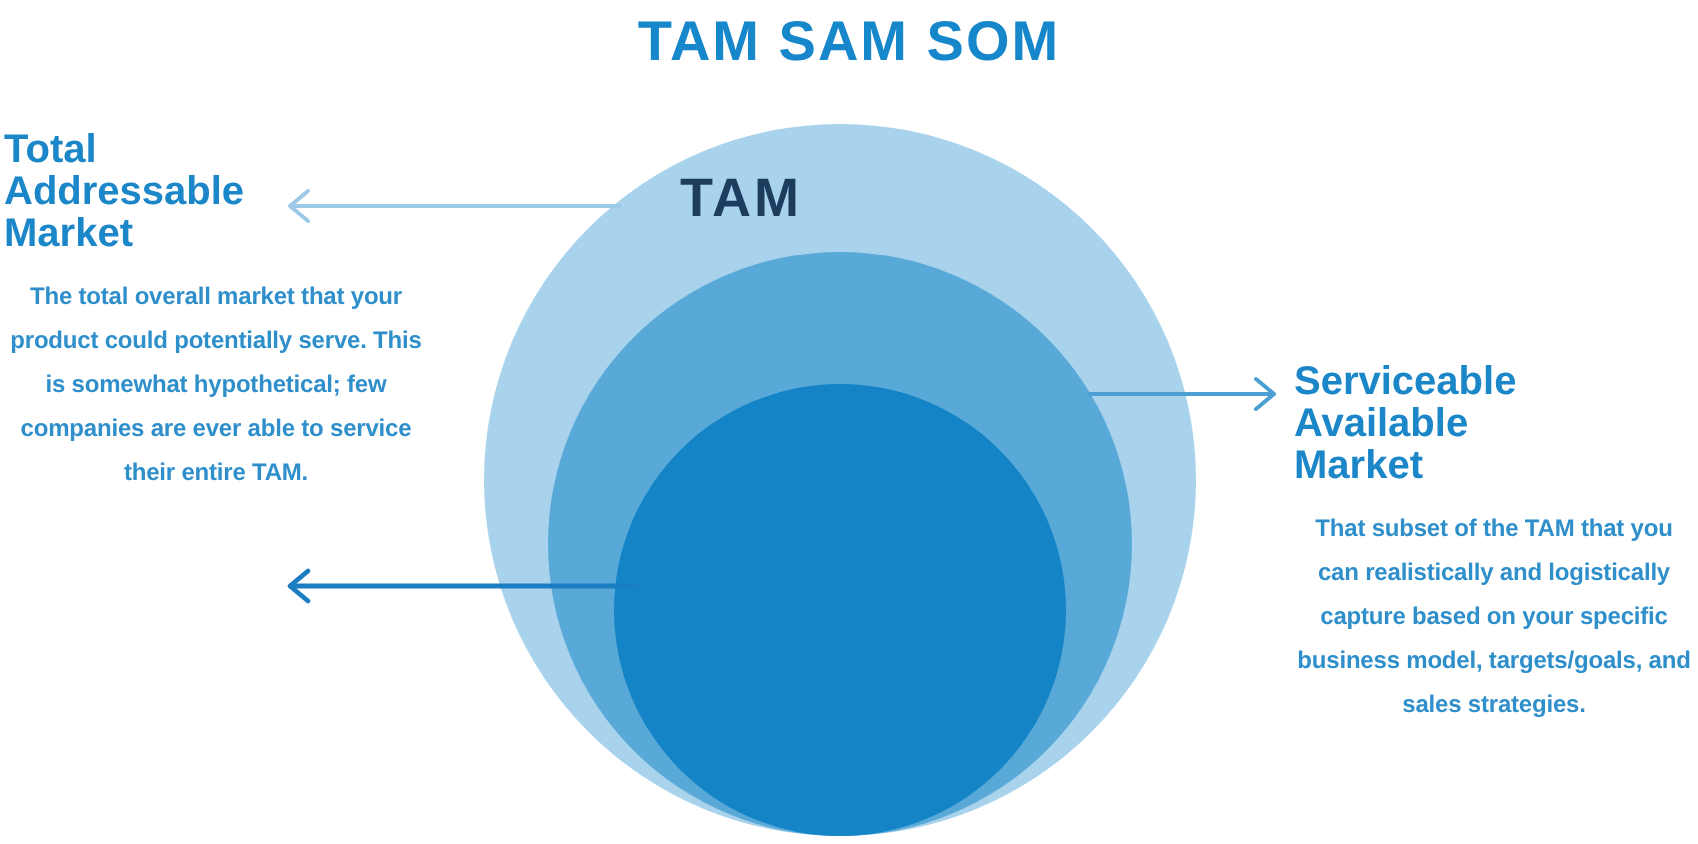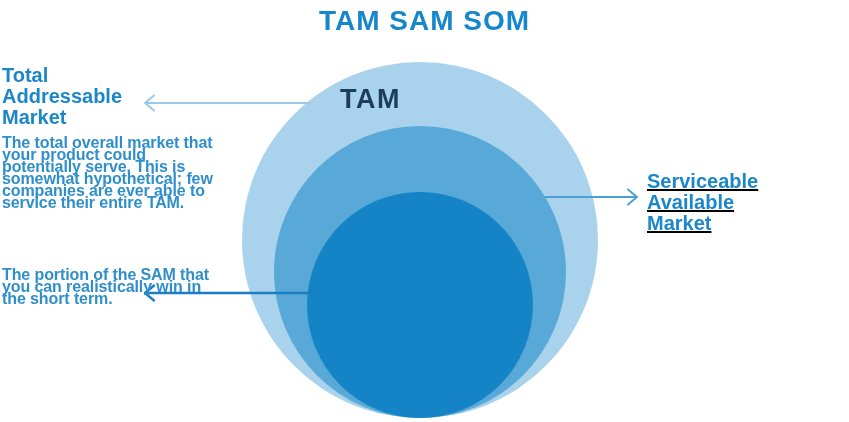--- a/index.html
+++ b/index.html
@@ -60,31 +60,32 @@
   }
   .annotation h2 {
     margin: 0;
     font-size: 20px;
     font-weight: 800;
     line-height: 21px;
     color: #1B86C8;
   }
   .annotation p {
     margin: 9px 0 0 0;
-    font-size: 16px;
+    font-size: 12px;
     font-weight: 700;
-    line-height: 12px;
+    line-height: 22px;
     letter-spacing: -0.1px;
     color: #2F8FCB;
+    text-align: center;
   }
   .annotation.tam-note { left: 2px;   top: 65px;  width: 212px; }
   .annotation.tam-note h2 { width: 140px; }
   .annotation.som-note { left: 2px;   top: 260px; width: 216px; }
   .annotation.som-note h2 { width: 125px; }
-  .annotation.sam-note { left: 647px; top: 171px; width: 200px; text-decoration: underline; }
+  .annotation.sam-note { left: 647px; top: 181px; width: 200px; }
   .annotation.sam-note h2 { width: 125px; }
 </style>
 </head>
 <body>
 
 <div class="canvas">
 
   <div class="diagram-title">TAM SAM SOM</div>
 
   <div class="circle tam"></div>
@@ -107,20 +108,20 @@
       <polyline points="154,285.5 145,293 154,300.5" fill="none" stroke="#1B7EC3" stroke-width="2.4" stroke-linecap="round" stroke-linejoin="round"></polyline>
     </g>
   </svg>
 
   <div class="annotation tam-note">
     <h2>Total Addressable Market</h2>
     <p>The total overall market that your product could potentially serve. This is somewhat hypothetical; few companies are ever able to service their entire TAM.</p>
   </div>
 
   <div class="annotation som-note">
-    <p>The portion of the SAM that you can realistically win in the short term.</p>
   </div>
 
   <div class="annotation sam-note">
     <h2>Serviceable Available Market</h2>
+    <p>That subset of the TAM that you can realistically and logistically capture based on your specific business model, targets/goals, and sales strategies.</p>
   </div>
 
 </div>
 
 </body></html>

